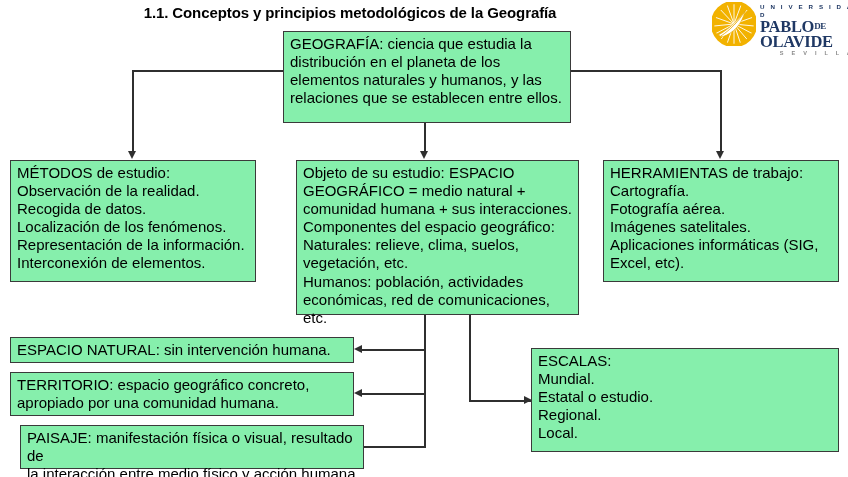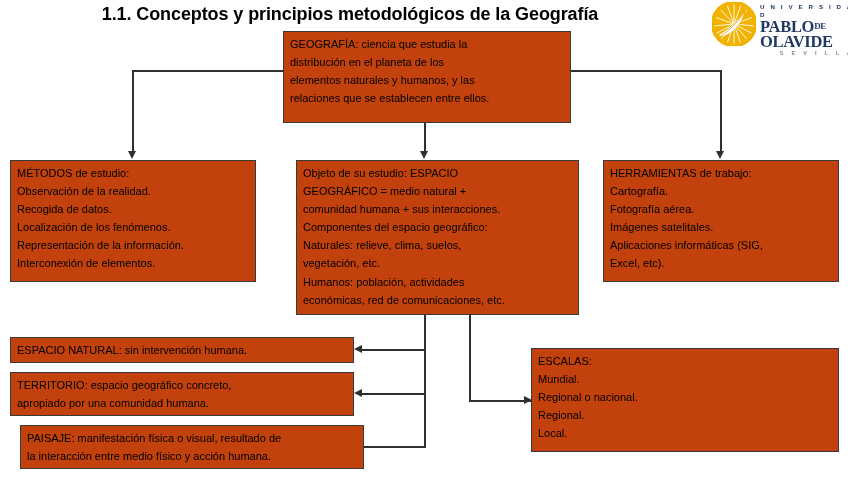--- a/index.html
+++ b/index.html
@@ -19,21 +19,21 @@
     overflow: hidden;
   }
 
   
   #page-title {
     position: absolute;
     left: 0px;
     top: 4px;
     width: 700px;
     text-align: center;
-    font-size: 18px;
+    font-size: 15px;
     font-weight: bold;
     letter-spacing: -0.1px;
     color: #000000;
   }
 
   
   #logo {
     position: absolute;
     left: 712px;
     top: 2px;
@@ -81,22 +81,22 @@
   .logo-sub {
     font-size: 9px;
     vertical-align: 3px;
   }
 
   
   .box {
     position: absolute;
     box-sizing: border-box;
     border: 1.4px solid #3a3a3a;
-    background: #c2410c;
-    font-size: 11px;
+    background: #86efac;
+    font-size: 15px;
     line-height: 18.1px;
     padding: 3px 0 0 6px;
     color: #000000;
     white-space: pre-line;
   }
 
   #box-geografia { left: 283px;  top: 31px;  width: 288px; height: 92px; }
   #box-metodos   { left: 10px;   top: 160px; width: 246px; height: 122px; }
   #box-objeto    { left: 296px;  top: 160px; width: 283px; height: 155px; }
   #box-herram    { left: 603px;  top: 160px; width: 236px; height: 122px; }
@@ -231,17 +231,17 @@
   <div class="box" id="box-espacio">ESPACIO NATURAL: sin intervención humana.</div>
 
   <div class="box" id="box-territorio">TERRITORIO: espacio geográfico concreto,
 apropiado por una comunidad humana.</div>
 
   <div class="box" id="box-paisaje">PAISAJE: manifestación física o visual, resultado de
 la interacción entre medio físico y acción humana.</div>
 
   <div class="box" id="box-escalas">ESCALAS:
 Mundial.
-Regional o nacional.
+Estatal o estudio.
 Regional.
 Local.</div>
 
 </div>
 
 </body></html>

